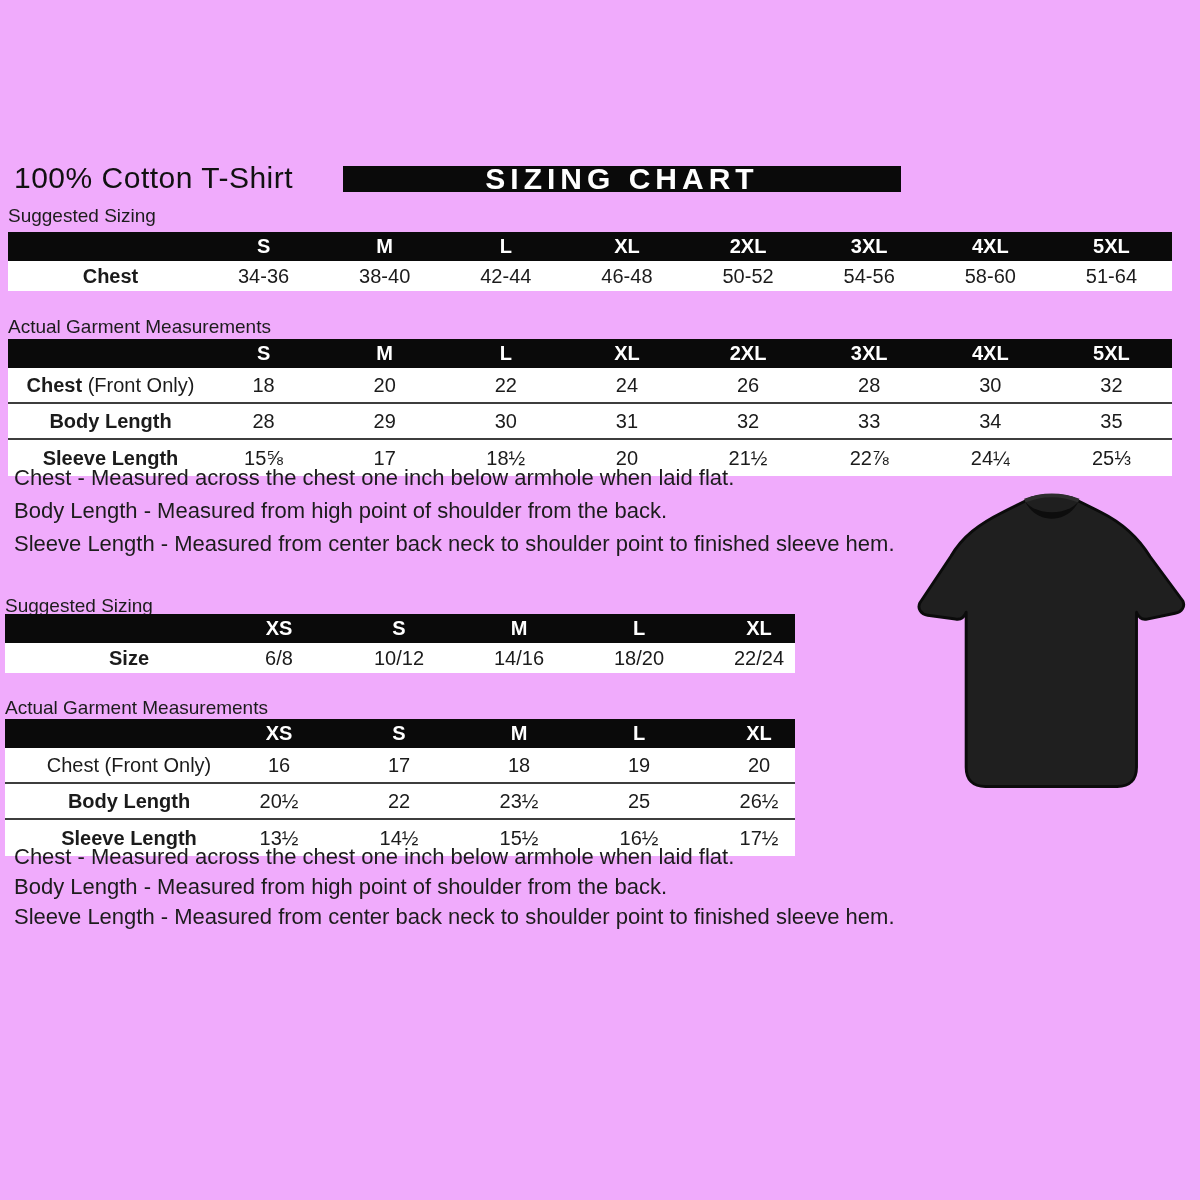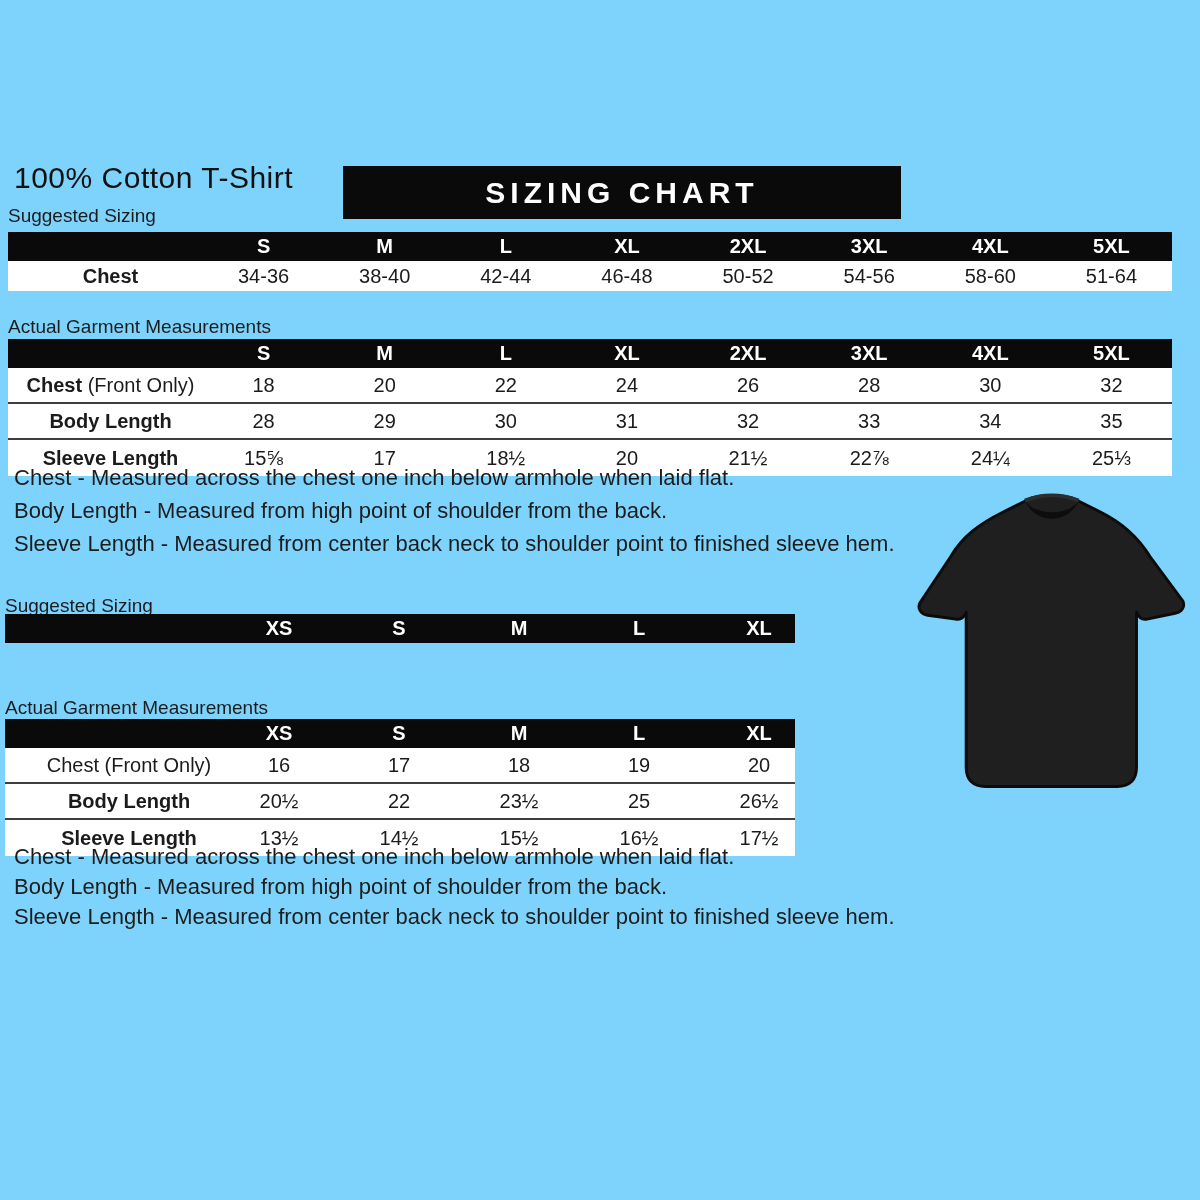--- a/index.html
+++ b/index.html
@@ -1,22 +1,22 @@
 <!DOCTYPE html>
 <html><head>
 <meta charset="utf-8">
 <style>
   * { margin:0; padding:0; box-sizing:border-box; }
   body { background:#ffffff; font-family:"Liberation Sans","DejaVu Sans",sans-serif; }
-  .page { position:relative; width:1200px; height:1200px; background:#7dd3fc; overflow:hidden; color:#1b1b1b; }
+  .page { position:relative; width:1200px; height:1200px; background:#f0abfc; overflow:hidden; color:#1b1b1b; }
 
   .abs { position:absolute; }
 
   .adult-title { left:14px; top:161px; font-size:30px; font-weight:400; letter-spacing:0.5px; color:#111; }
-  .banner { left:343px; top:166px; width:558px; height:53px; background:#0a0a0a;
+  .banner { left:343px; top:166px; width:558px; height:26px; background:#0a0a0a;
             display:flex; align-items:center; justify-content:center; }
   .banner span { color:#ffffff; font-weight:700; font-size:30px; letter-spacing:5px; }
 
   .sec-label { font-size:19px; color:#1c1c1c; }
 
   .grid-a { display:grid; grid-template-columns:195px repeat(8,1fr); align-items:center; }
   .grid-y { display:grid; grid-template-columns:190px repeat(5,120px); align-items:center;padding-left:24px; }
 
   .tbl { position:absolute; }
   .tbl-a { width:1164px; }
@@ -139,20 +139,28 @@
   <div class="abs sec-label" style="left:5px; top:595px;">Suggested Sizing</div>
 
   <div class="tbl tbl-y" style="left:5px; top:614px;">
     <div class="grid-y band">
       <div class="cell lbl"></div>
       <div class="cell">XS</div>
       <div class="cell">S</div>
       <div class="cell">M</div>
       <div class="cell">L</div>
       <div class="cell">XL</div>
+    </div>
+    <div class="grid-y row">
+      <div class="cell lbl">Size</div>
+      <div class="cell">6/8</div>
+      <div class="cell">10/12</div>
+      <div class="cell">14/16</div>
+      <div class="cell">18/20</div>
+      <div class="cell">22/24</div>
     </div>
   </div>
 
   <div class="abs sec-label" style="left:5px; top:697px;">Actual Garment Measurements</div>
 
   <div class="tbl tbl-y rule-rows" style="left:5px; top:719px;">
     <div class="grid-y band">
       <div class="cell lbl"></div>
       <div class="cell">XS</div>
       <div class="cell">S</div>

